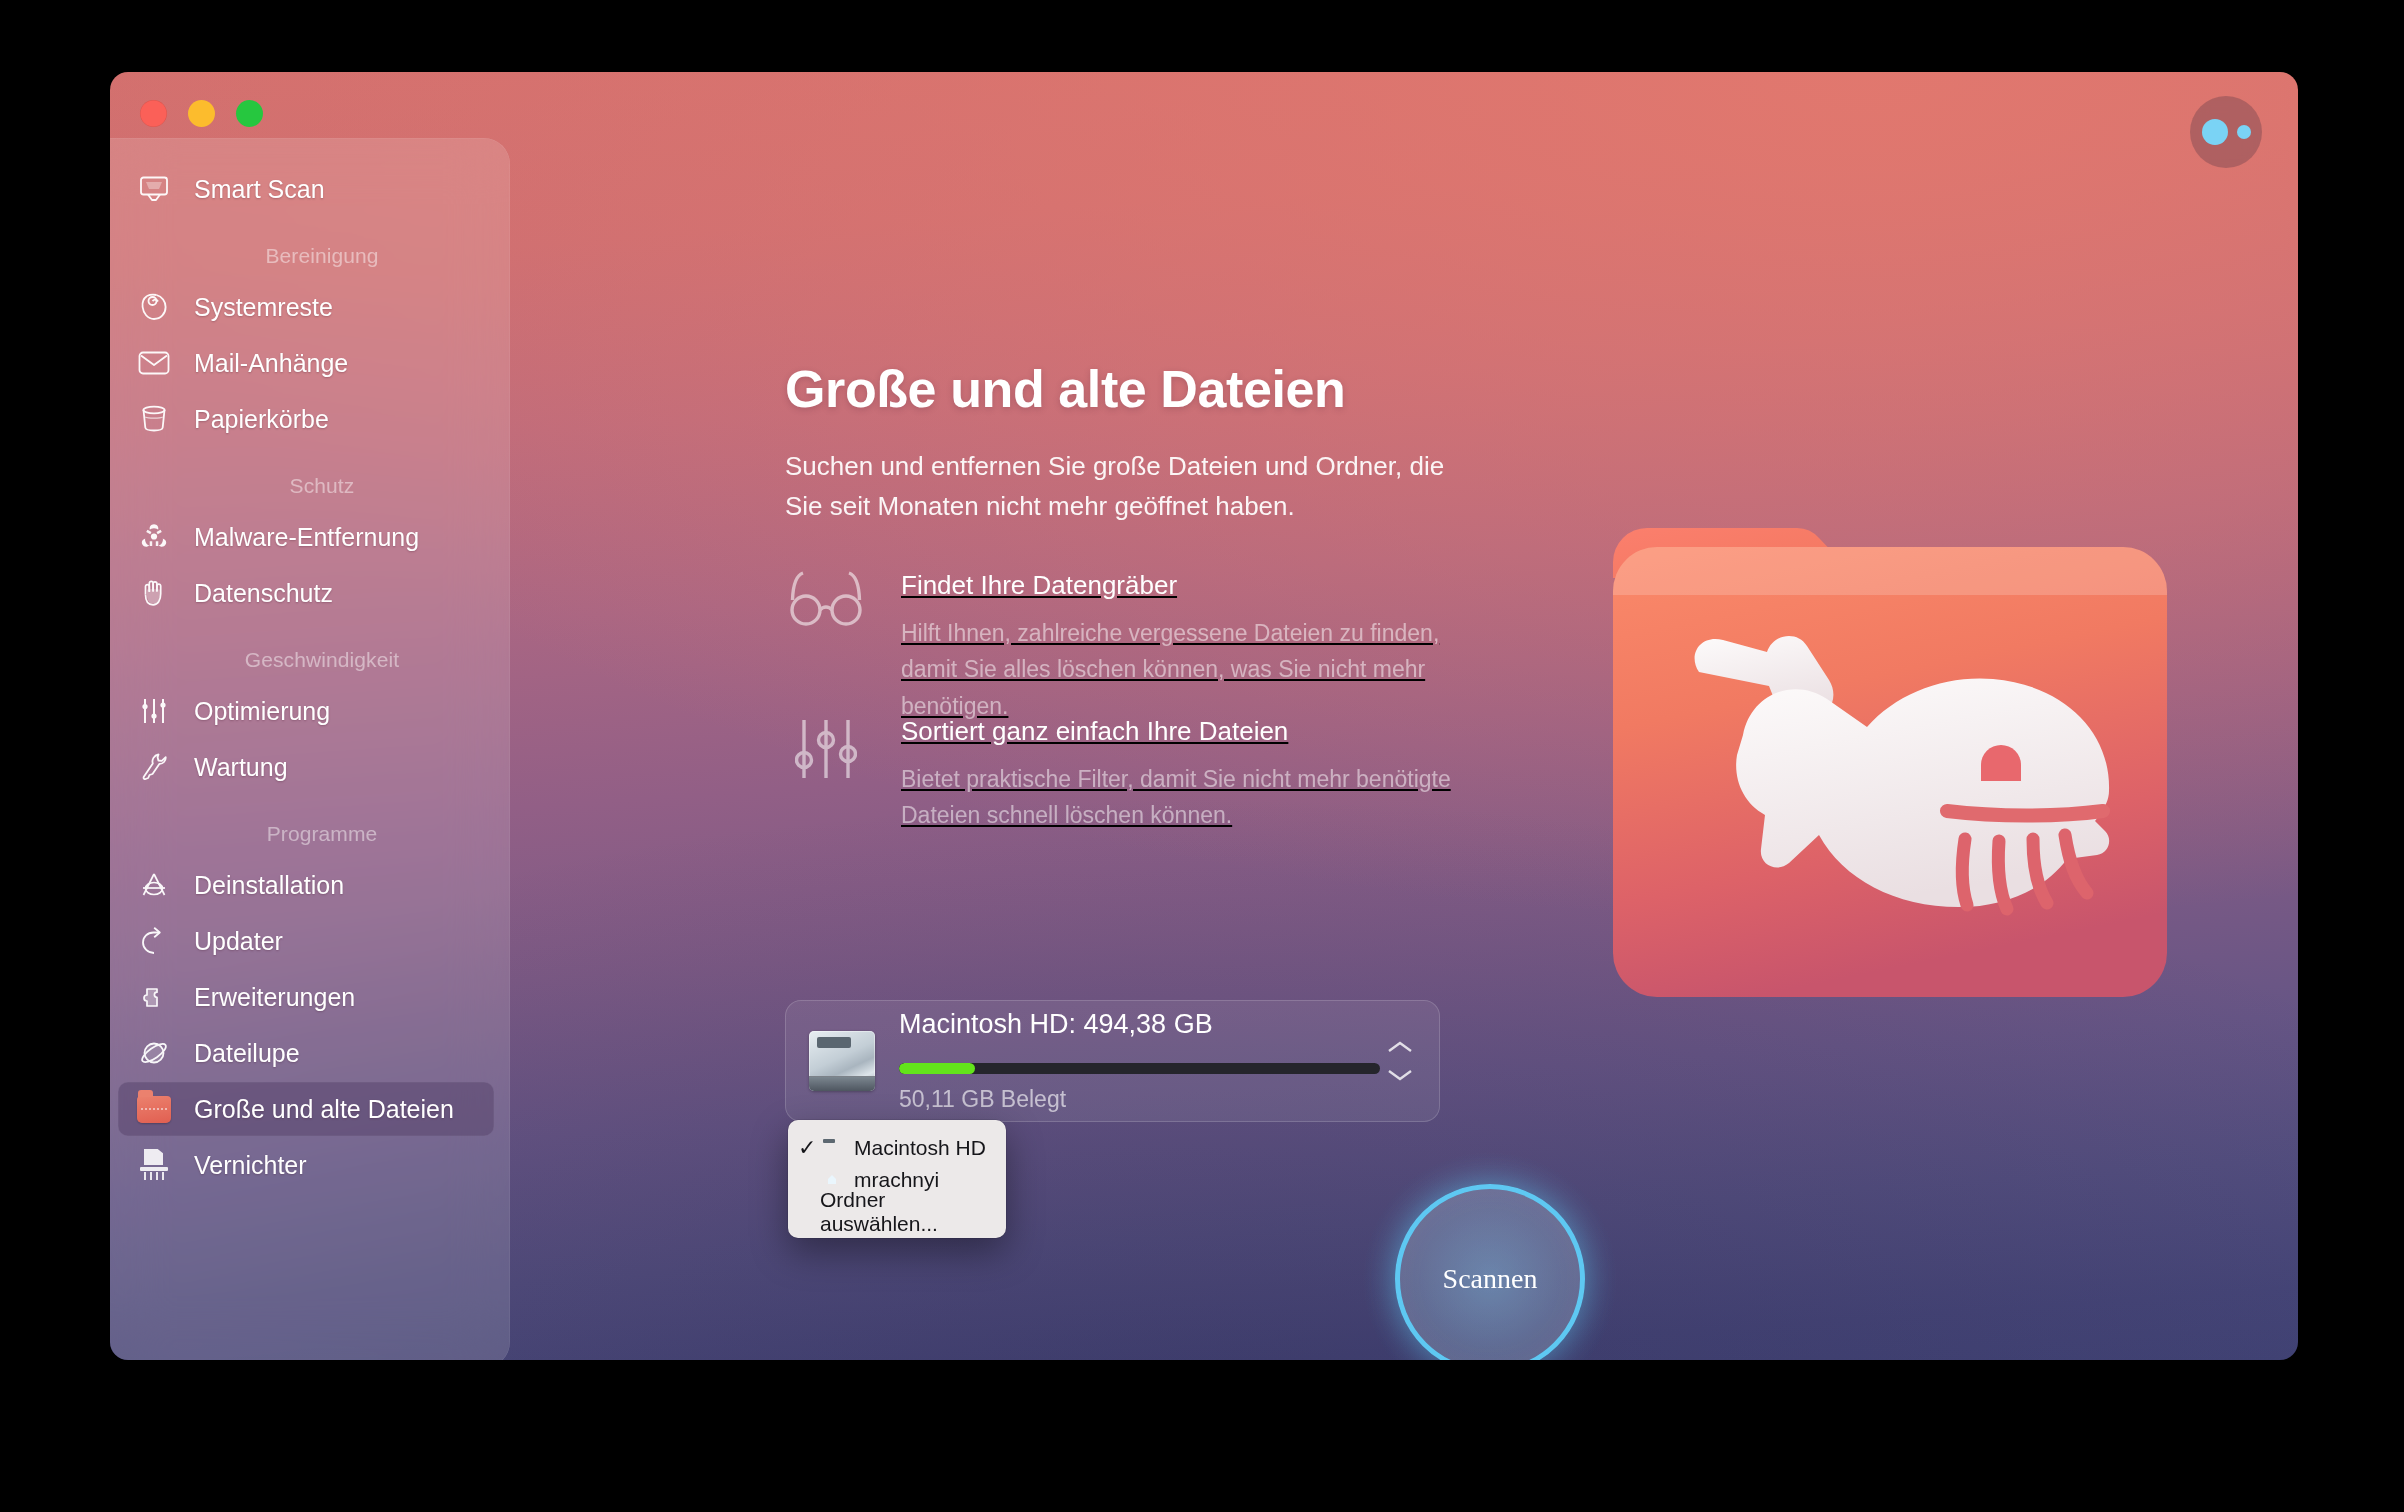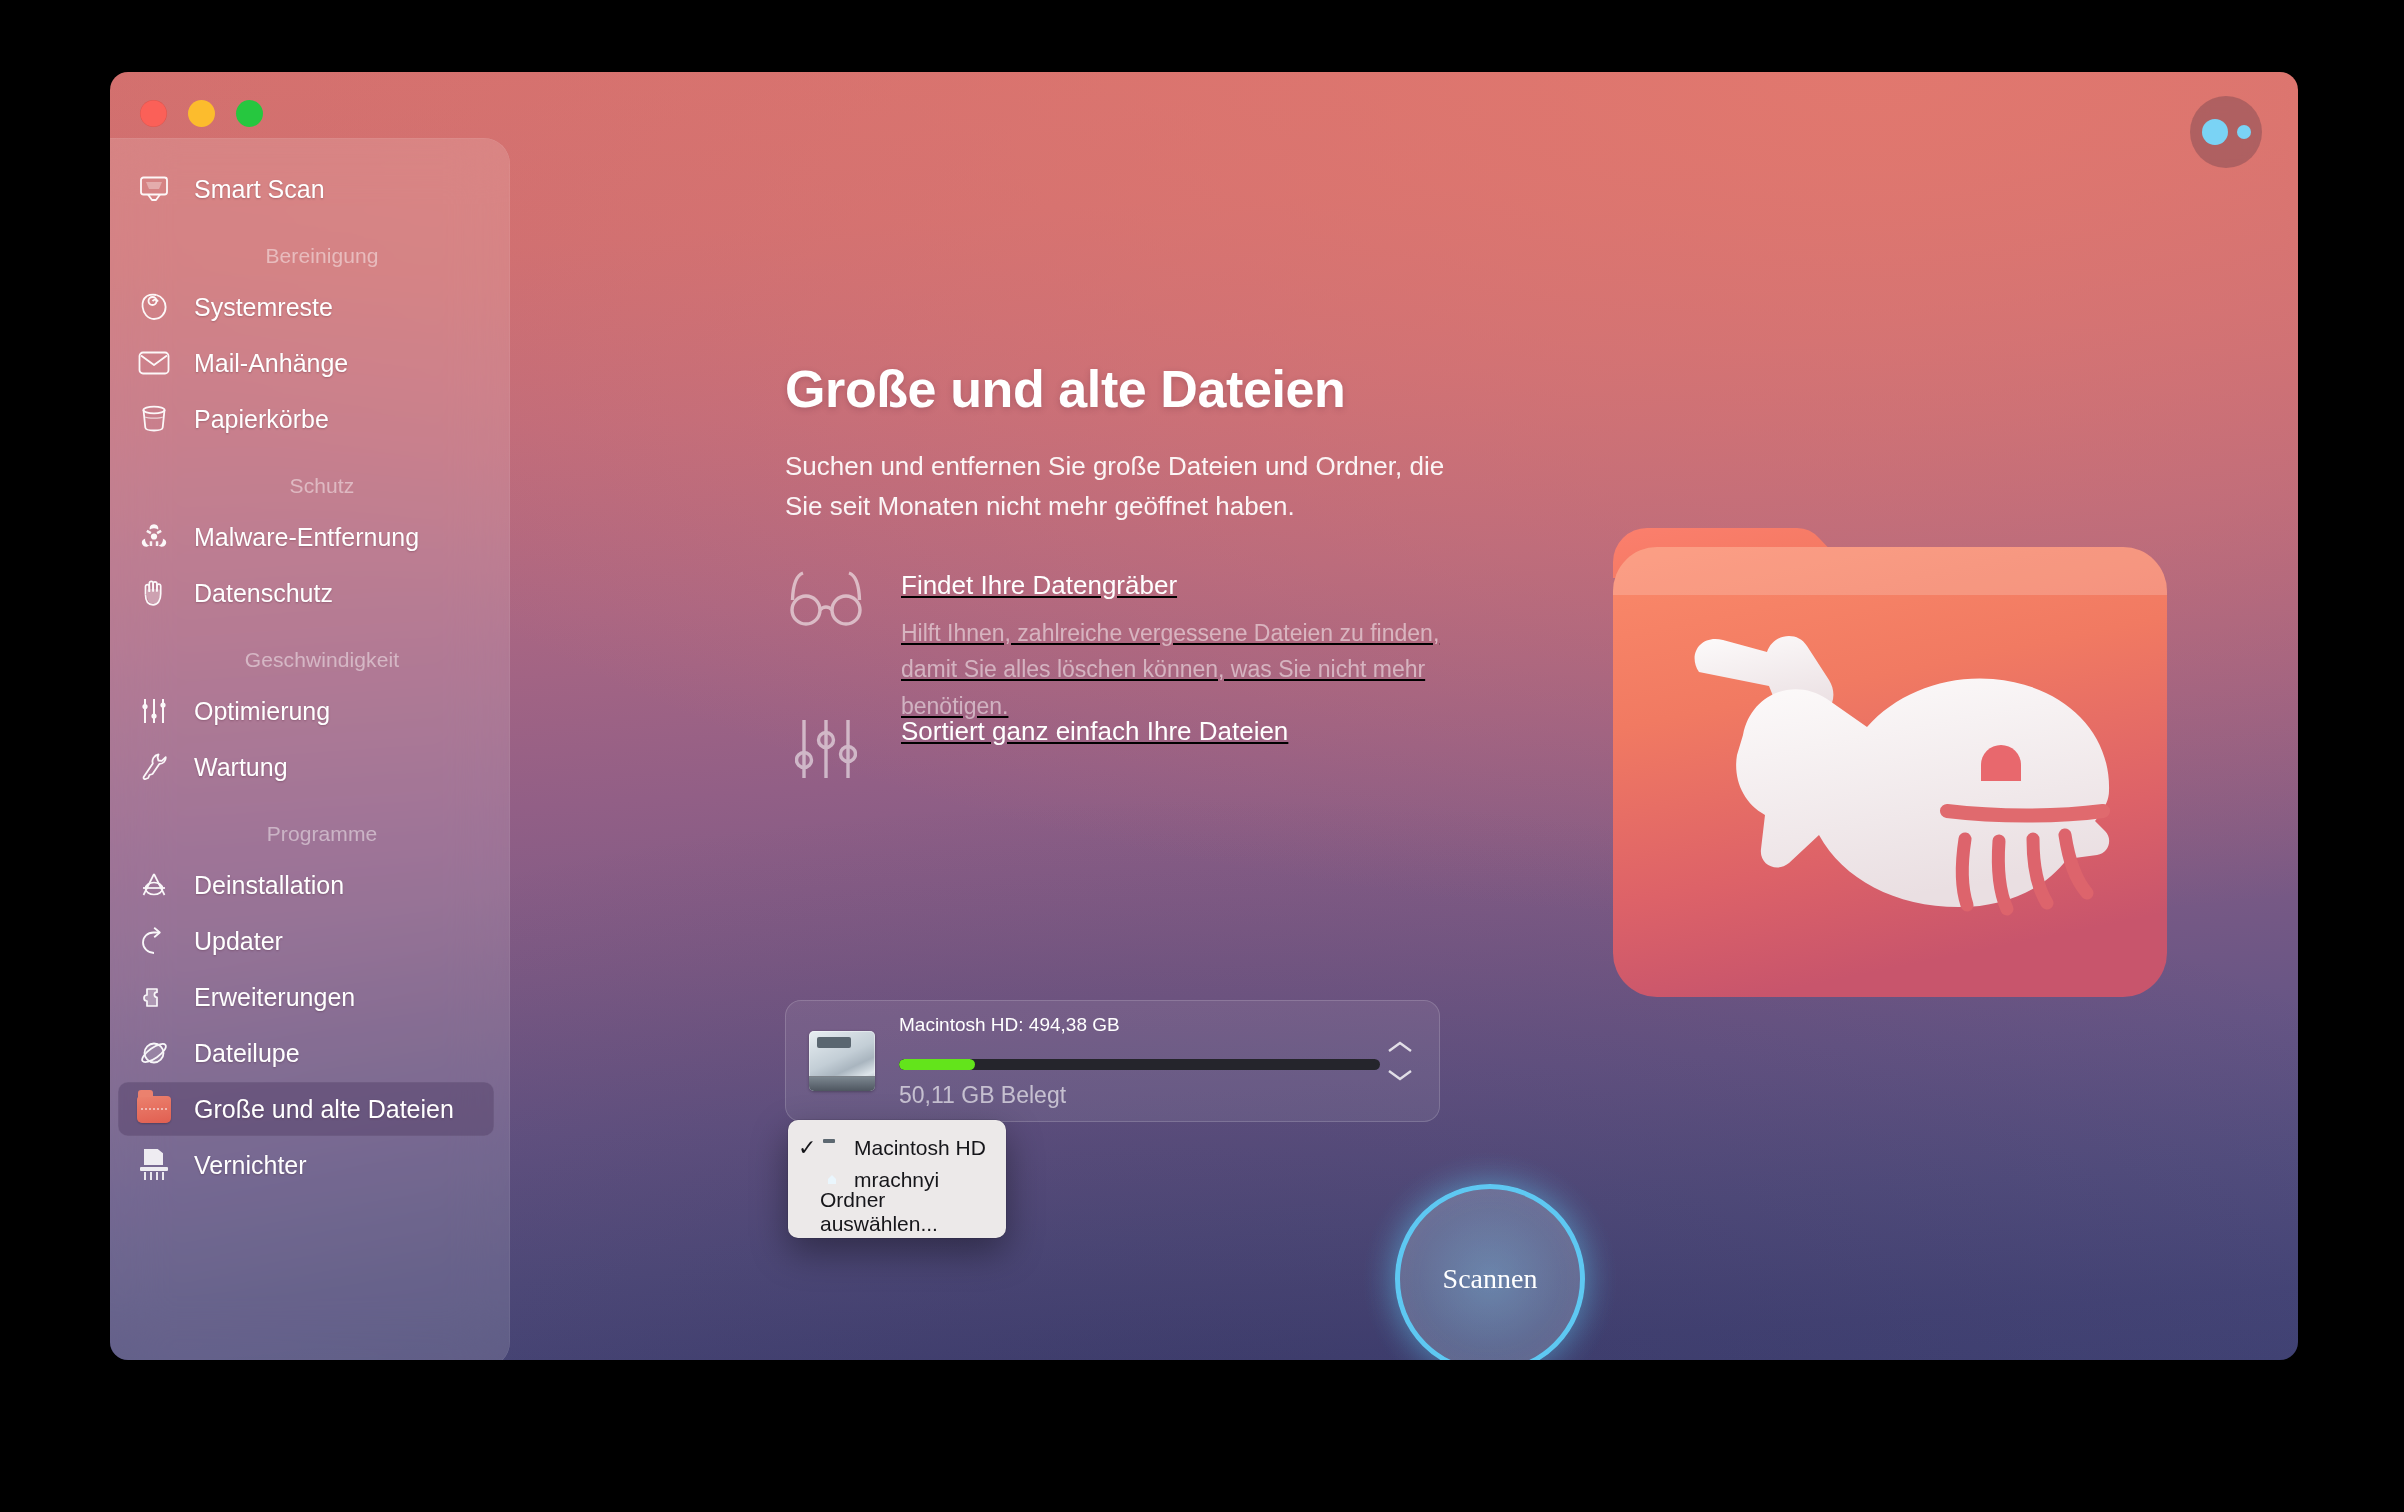--- a/index.html
+++ b/index.html
@@ -115,21 +115,21 @@
   #disk-icon{ width:66px; height:60px; border-radius:5px; flex:0 0 66px;
     background:linear-gradient(155deg,#e8eef2 0%,#c3ced6 45%,#a9b5bf 62%,#dde5ea 78%,#98a4ae 100%);
     box-shadow:0 1px 3px rgba(0,0,0,.3), inset 0 0 0 1px rgba(255,255,255,.4);
     position:relative; overflow:hidden; }
   #disk-icon::before{ content:""; position:absolute; left:8px; top:6px; width:34px; height:11px;
     background:#5a6670; border-radius:2px; }
   #disk-icon::after{ content:""; position:absolute; left:0; right:0; bottom:0; height:14px;
     background:linear-gradient(#7b868f,#4e5660);
     border-top:1px solid rgba(255,255,255,.25); }
   #disk-mid{ flex:1 1 auto; margin-left:24px; }
-  #disk-name{ font-size:19px; color:#fff; margin-bottom:23px; }
+  #disk-name{ font-size:27px; color:#fff; margin-bottom:23px; }
   #disk-bar{ height:11px; border-radius:6px; background:#25252c; overflow:hidden; margin-bottom:12px;
     width:100%; }
   #disk-bar i{ display:block; height:100%; background:#63e41b; border-radius:6px; }
   #disk-used{ font-size:23px; color:rgba(255,255,255,.62); }
   #stepper{ flex:0 0 40px; display:flex; flex-direction:column; align-items:center; gap:14px;
     color:rgba(255,255,255,.8); }
   #stepper svg{ display:block; }
 
   
   #dropdown{
@@ -381,20 +381,21 @@
             <line x1="9" y1="4" x2="9" y2="62"></line>  
               <circle cx="9" cy="44" r="7.5" fill="rgba(255,255,255,.12)"></circle>
             <line x1="31" y1="4" x2="31" y2="62"></line> 
               <circle cx="31" cy="24" r="7.5" fill="rgba(255,255,255,.12)"></circle>
             <line x1="53" y1="4" x2="53" y2="62"></line> 
               <circle cx="53" cy="38" r="7.5" fill="rgba(255,255,255,.12)"></circle>
           </svg>
         </span>
         <div>
           <h3>Sortiert ganz einfach Ihre Dateien</h3>
+          <p>Bietet praktische Filter, damit Sie nicht mehr benötigte Dateien schnell löschen können.</p>
         </div>
       </div>
 
       <div id="disk">
         <span id="disk-icon"></span>
         <div id="disk-mid">
           <div id="disk-name">Macintosh HD: 494,38 GB</div>
           <div id="disk-bar">
             <i id="disk-fill" style="width: 15.8%; background: rgb(99, 228, 27);"></i>
           </div>

